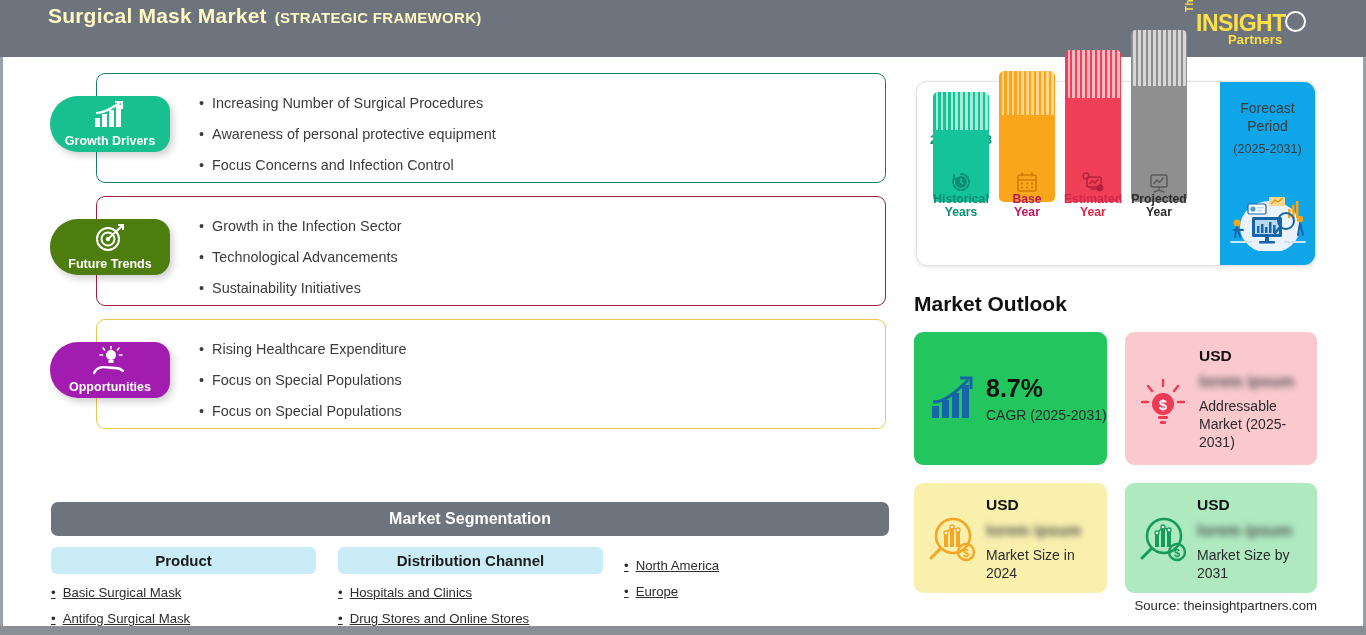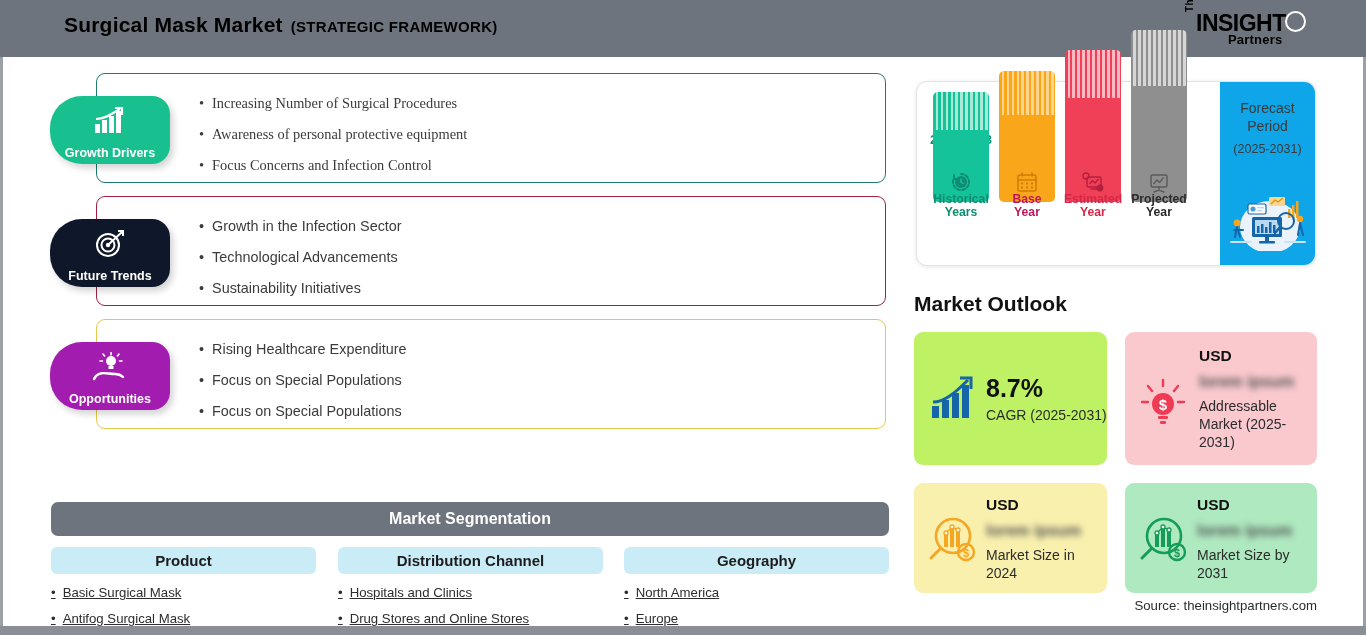--- a/index.html
+++ b/index.html
@@ -10,28 +10,28 @@
     overflow:hidden;
   }
   .page{position:relative;width:1366px;height:635px;background:#6e747d;}
 
   
   .header{
     position:absolute;left:0;top:0;width:1366px;height:57px;
     background:#6e747d;
   }
   .header-title{
-    position:absolute;left:48px;top:13px;
-    color:#000000;font-size:21px;font-weight:bold;letter-spacing:.2px;margin-left:16px;
+    position:absolute;left:48px;top:4px;
+    color:#fef9c3;font-size:21px;font-weight:bold;letter-spacing:.2px;
   }
   .header-sub{
     font-size:15px;font-weight:bold;letter-spacing:.3px;margin-left:8px;
   }
   .logo{
-    position:absolute;right:60px;top:9px;width:122px;height:40px;color:#000000;text-align:center;
+    position:absolute;right:60px;top:9px;width:122px;height:40px;color:#fde047;text-align:center;
   }
   .logo .the{
     position:absolute;left:0;top:3px;font-size:10px;font-weight:bold;
     transform:rotate(-90deg);transform-origin:left top;
     letter-spacing:.5px;
   }
   .logo .insight{
     position:absolute;left:12px;top:1px;font-size:23px;font-weight:bold;
     letter-spacing:-0.5px;
   }
@@ -52,21 +52,21 @@
 
   
   .row{position:absolute;left:93px;}
   .rowbox{
     position:absolute;left:0;top:0;width:790px;
     border:1.3px solid #000;border-radius:9px;background:#fff;
     box-sizing:border-box;
   }
   .badge{
     position:absolute;left:-46px;
-    width:120px;height:68px;border-radius:32px 18px 18px 32px;
+    width:120px;height:56px;border-radius:32px 18px 18px 32px;
     box-shadow:3px 4px 7px rgba(0,0,0,.18);
     display:flex;flex-direction:column;align-items:center;justify-content:flex-end;
     padding-bottom:5px;box-sizing:border-box;color:#fff;
   }
   .badge-label{font-size:12.5px;font-weight:bold;line-height:1;}
   .badge-ico{flex:1;display:flex;align-items:center;justify-content:center;}
   .bullets{
     position:absolute;left:103px;top:0;
     display:flex;flex-direction:column;justify-content:center;
   }
@@ -188,30 +188,30 @@
             <rect x="3" y="17" width="5" height="9" fill="#fff"></rect>
             <rect x="10" y="13" width="5" height="13" fill="#fff"></rect>
             <rect x="17" y="9" width="5" height="17" fill="#fff"></rect>
             <rect x="24" y="4" width="5" height="22" fill="#fff"></rect>
             <path d="M4 12 C12 12 18 8 28 2" stroke="#fff" stroke-width="2.2" fill="none"></path>
             <path d="M23 1 L30 1 L30 8" stroke="#fff" stroke-width="2.2" fill="none"></path>
           </svg>
         </div>
         <div class="badge-label">Growth Drivers</div>
       </div>
-      <div class="bullets" style="top:14px;font-family:Liberation Serif, serif;">
+      <div class="bullets" style="top:14px;">
         <div class="bullet">Increasing Number of Surgical Procedures</div>
         <div class="bullet">Awareness of personal protective equipment</div>
         <div class="bullet">Focus Concerns and Infection Control</div>
       </div>
     </div>
 
     <div class="row" style="top:139px;">
       <div class="rowbox" style="height:110px;border-color:#9e2240;"></div>
-      <div class="badge" style="top:23px;background:#0f172a;justify-content:space-between;">
+      <div class="badge" style="top:23px;background:#4d7c0f;justify-content:space-between;">
         <div class="badge-ico">
           <svg width="32" height="30" viewBox="0 0 32 30">
             <circle cx="14" cy="16" r="11" stroke="#fff" stroke-width="2" fill="none"></circle>
             <circle cx="14" cy="16" r="6.5" stroke="#fff" stroke-width="2" fill="none"></circle>
             <circle cx="14" cy="16" r="2.2" fill="#fff"></circle>
             <path d="M14 16 L28 3" stroke="#fff" stroke-width="2"></path>
             <path d="M24 2 L29 2 L29 7" stroke="#fff" stroke-width="2" fill="none"></path>
           </svg>
         </div>
         <div class="badge-label">Future Trends</div>
@@ -263,21 +263,20 @@
 
     <div class="seg-col" style="left:335px;">
       <div class="seg-title">Distribution Channel</div>
       <div class="seg-list">
         <div class="seg-item">Hospitals and Clinics</div>
         <div class="seg-item">Drug Stores and Online Stores</div>
       </div>
     </div>
 
     <div class="seg-col" style="left:621px;">
-      <div class="seg-title">Geography</div>
       <div class="seg-list">
         <div class="seg-item">North America</div>
         <div class="seg-item">Europe</div>
 
       </div>
     </div>
 
     <div class="fpanel" style="top:24px;">
       <div class="bars">
 
@@ -399,21 +398,21 @@
             <path d="M74 30 L72 42 M74 30 L77 42" stroke="#1565a8" stroke-width="2" stroke-linecap="round"></path>
             <rect x="4" y="48" width="22" height="2" rx="1" fill="#cfe2f3"></rect>
             <rect x="58" y="48" width="22" height="2" rx="1" fill="#cfe2f3"></rect>
           </svg>
         </div>
       </div>
     </div>
 
     <div class="mo-title" style="position:absolute;left:911px;top:235px;">Market Outlook</div>
 
-    <div class="card" style="left:911px;top:275px;width:193px;height:133px;background:#bef264;">
+    <div class="card" style="left:911px;top:275px;width:193px;height:133px;background:#22c55e;">
       <div class="card-ico" style="left:12px;top:42px;width:54px;height:50px;">
         <svg width="50" height="46" viewBox="0 0 50 46">
           <rect x="4" y="30" width="7" height="12" fill="#1565a8"></rect>
           <rect x="14" y="24" width="7" height="18" fill="#1565a8"></rect>
           <rect x="24" y="17" width="7" height="25" fill="#1565a8"></rect>
           <rect x="34" y="9" width="7" height="33" fill="#1565a8"></rect>
           <path d="M5 26 C16 26 26 18 40 4" stroke="#1565a8" stroke-width="3" fill="none"></path>
           <path d="M32 2 L43 2 L43 13" stroke="#1565a8" stroke-width="3" fill="none"></path>
         </svg>
       </div>

